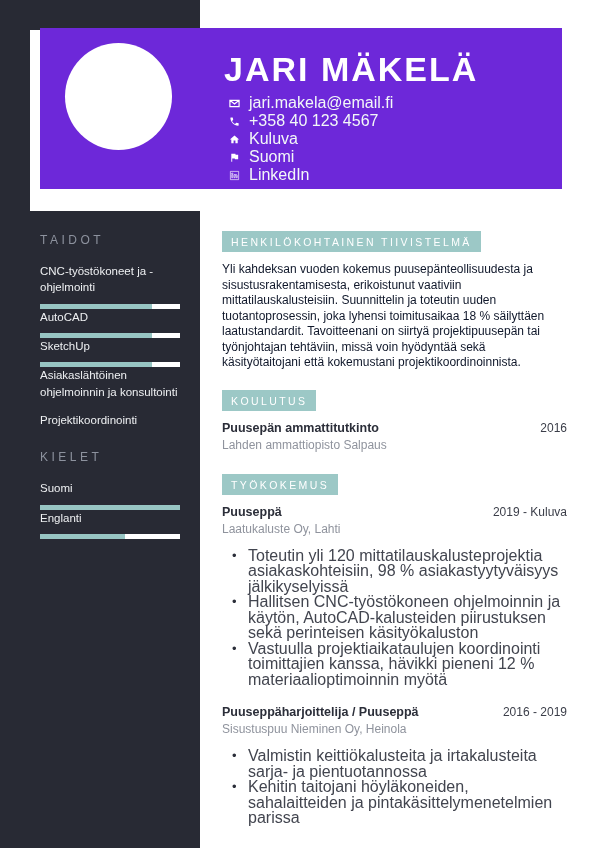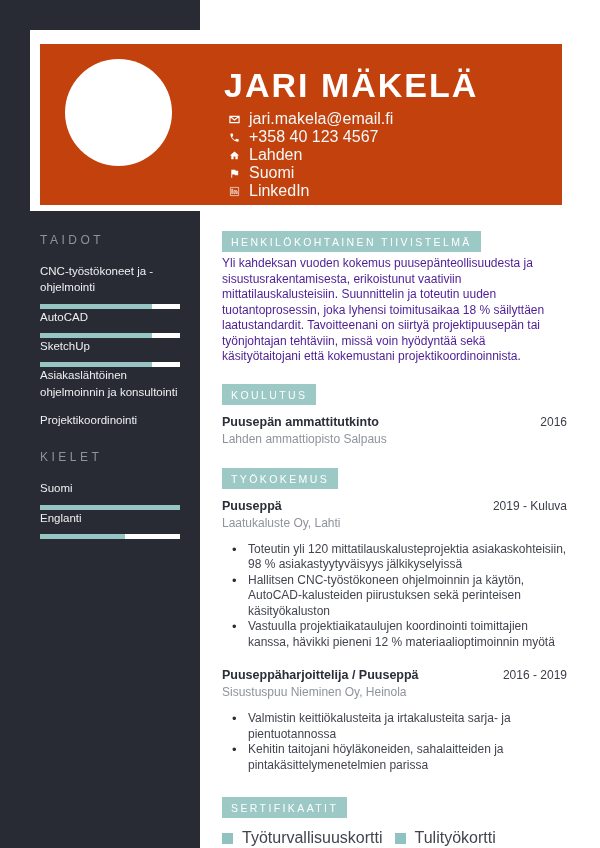--- a/index.html
+++ b/index.html
@@ -16,23 +16,23 @@
     width:200px; height:848px;
     background:#282a34;
   }
   
   .header-backing {
     position:absolute; left:30px; top:30px;
     width:542px; height:181px;
     background:#ffffff;
   }
   .header-card {
-    position:absolute; left:40px; top:44px;
+    position:absolute; left:40px; top:28px;
     width:522px; height:161px;
-    background:#c2410c;
+    background:#6d28d9;
   }
   .avatar {
     position:absolute; left:25px; top:15px;
     width:107px; height:107px;
     border-radius:50%;
     background:#ffffff;
   }
   .person-name {
     position:absolute; left:184px; top:22px;
     color:#ffffff;
@@ -88,38 +88,38 @@
   }
   .section-badge {
     display:inline-block;
     background:#9cc8c6;
     color:#ffffff;
     font-size:10.5px;
     letter-spacing:2.4px;
     padding:5px 9px 4px 9px;
   }
   .summary-text {
-    margin-top:4px;
+    margin-top:10px;
     font-size:12px;
     line-height:15.5px;
-    color:#4c1d95;
+    color:#0f172a;
   }
   .section-gap { margin-top:19px; }
   .entry-head {
     display:flex; justify-content:space-between; align-items:baseline;
     margin-top:10px;
   }
   .entry-title { font-size:12.5px; font-weight:700; color:#2b2e39; }
   .entry-date  { font-size:12px; color:#3b3e49; white-space:nowrap; }
   .entry-org   { font-size:12px; color:#8f939d; margin-top:3px; }
   ul.bullets { list-style:none; margin-top:12px; margin-bottom:4px; }
   ul.bullets li {
     position:relative;
     padding-left:26px;
-    font-size:12px;
+    font-size:16px;
     line-height:15.5px;
     color:#42454f;
   }
   ul.bullets li::before {
     content:"•";
     position:absolute; left:10px; top:0;
     color:#2b2e39; font-size:13px;
   }
   .job2 { margin-top:18px; }
   .cert-row { display:flex; margin-top:11px; }
@@ -157,21 +157,21 @@
           </svg>
       </span>
       <span>+358 40 123 4567</span>
     </div>
     <div class="contact-row">
       <span class="cicon">
         <svg viewBox="0 0 24 24">
             <path d="M10 20v-6h4v6h5v-8h3L12 3 2 12h3v8z"></path>
           </svg>
       </span>
-      <span>Lahden</span>
+      <span>Kuluva</span>
     </div>
     <div class="contact-row">
       <span class="cicon">
         <svg viewBox="0 0 24 24">
             <path d="M14.4 6L14 4H5v17h2v-7h5.6l.4 2h7V6z"></path>
           </svg>
       </span>
       <span>Suomi</span>
     </div>
     <div class="contact-row">

